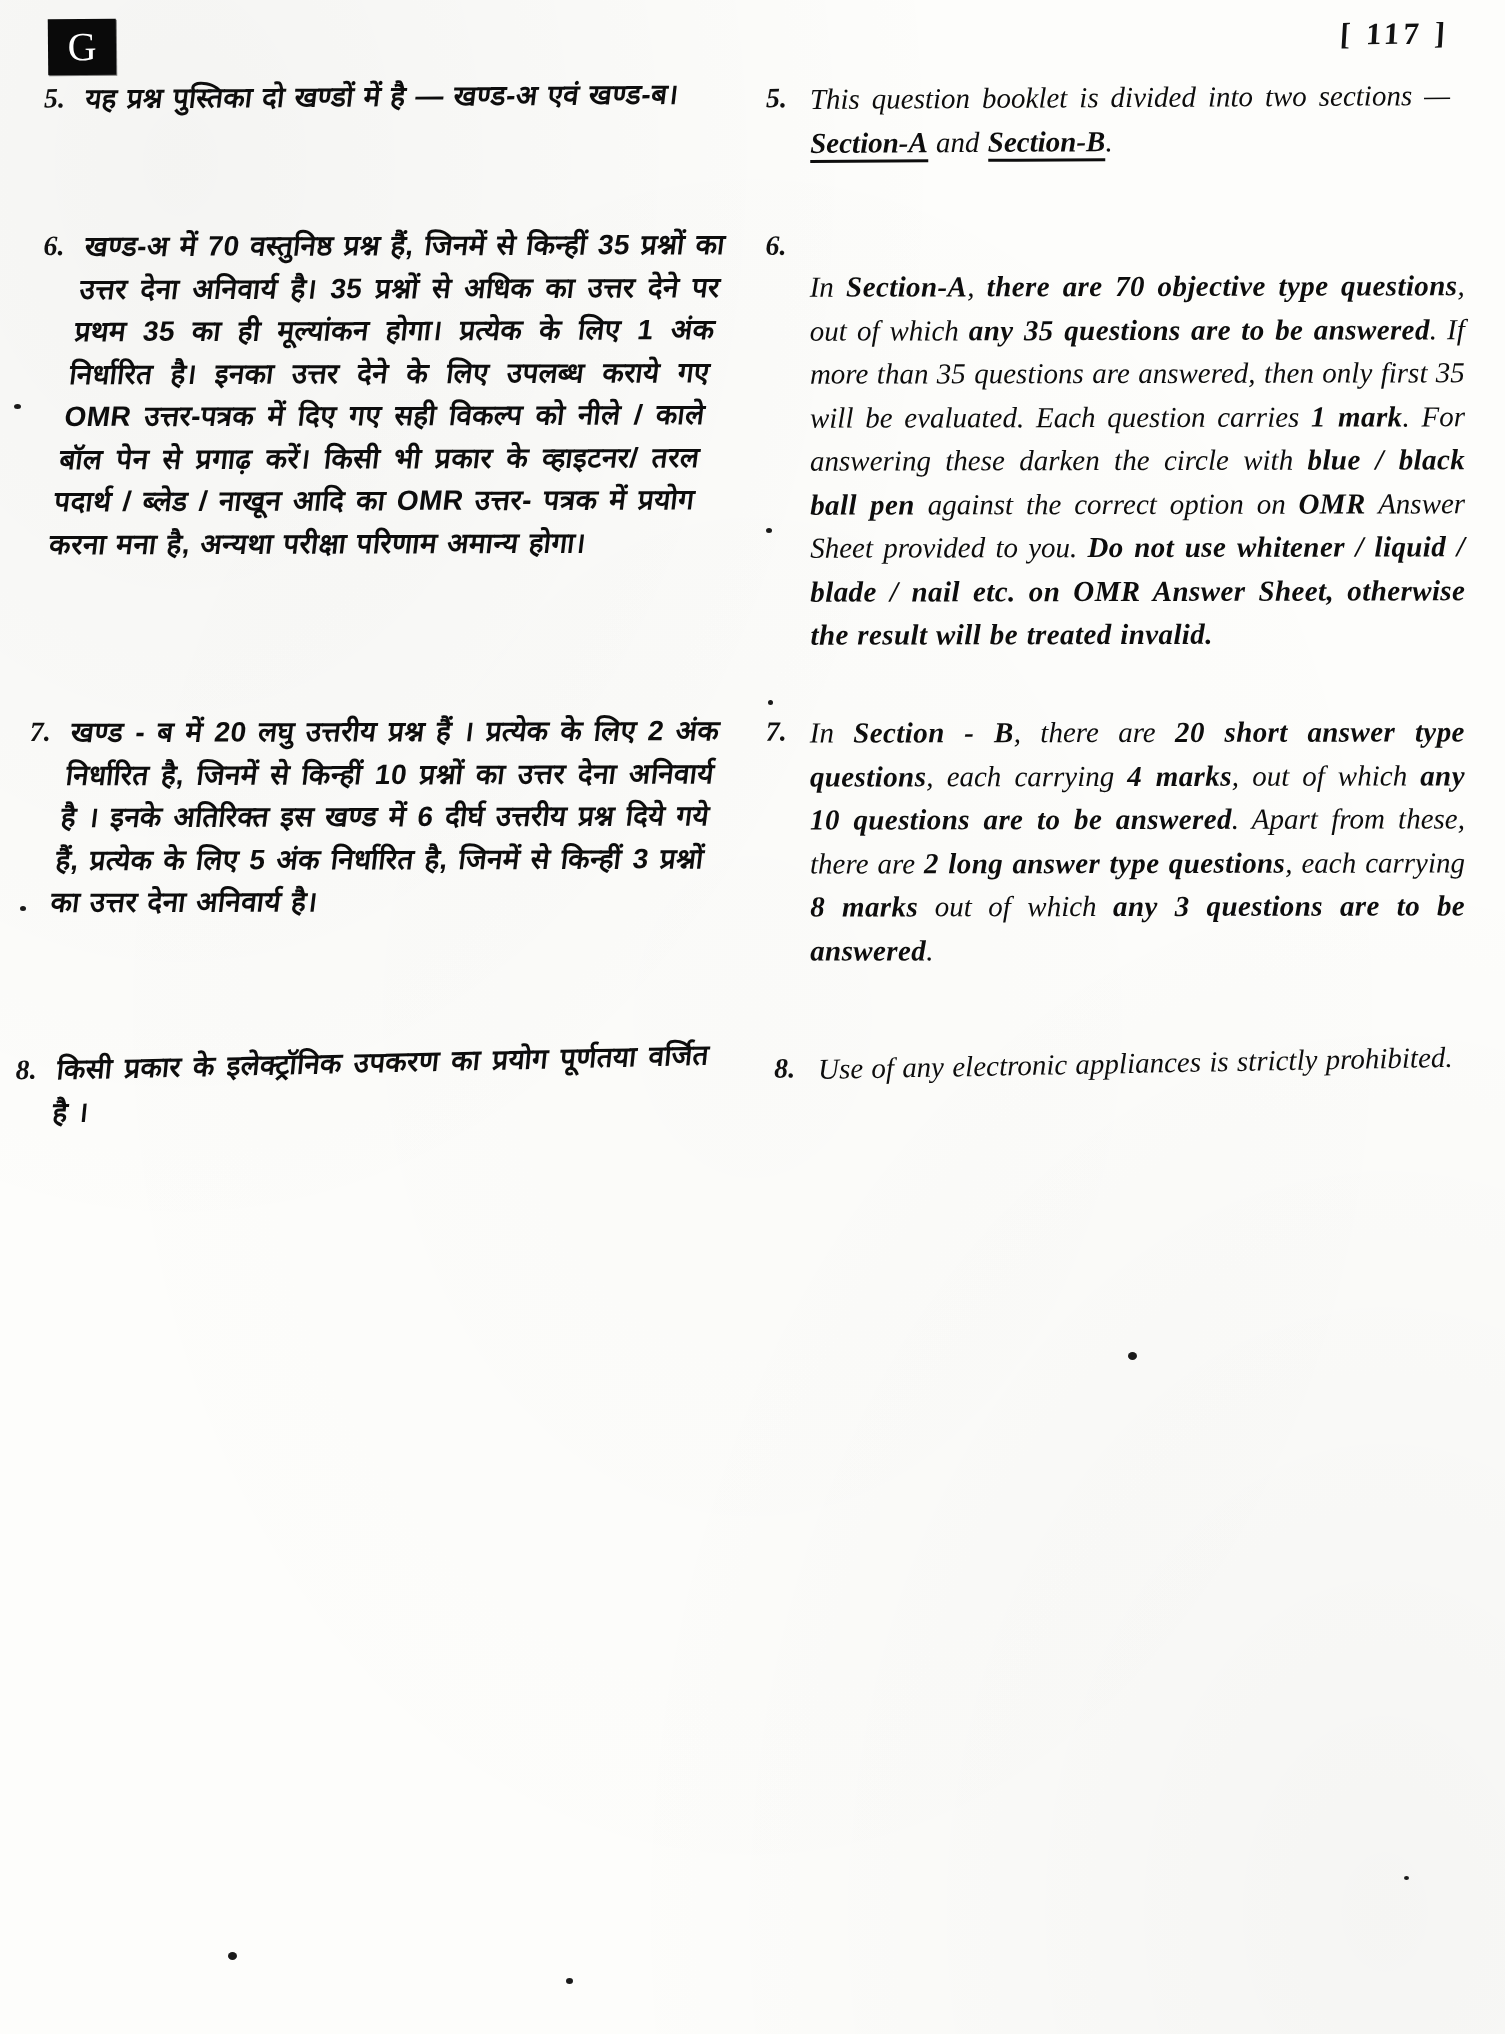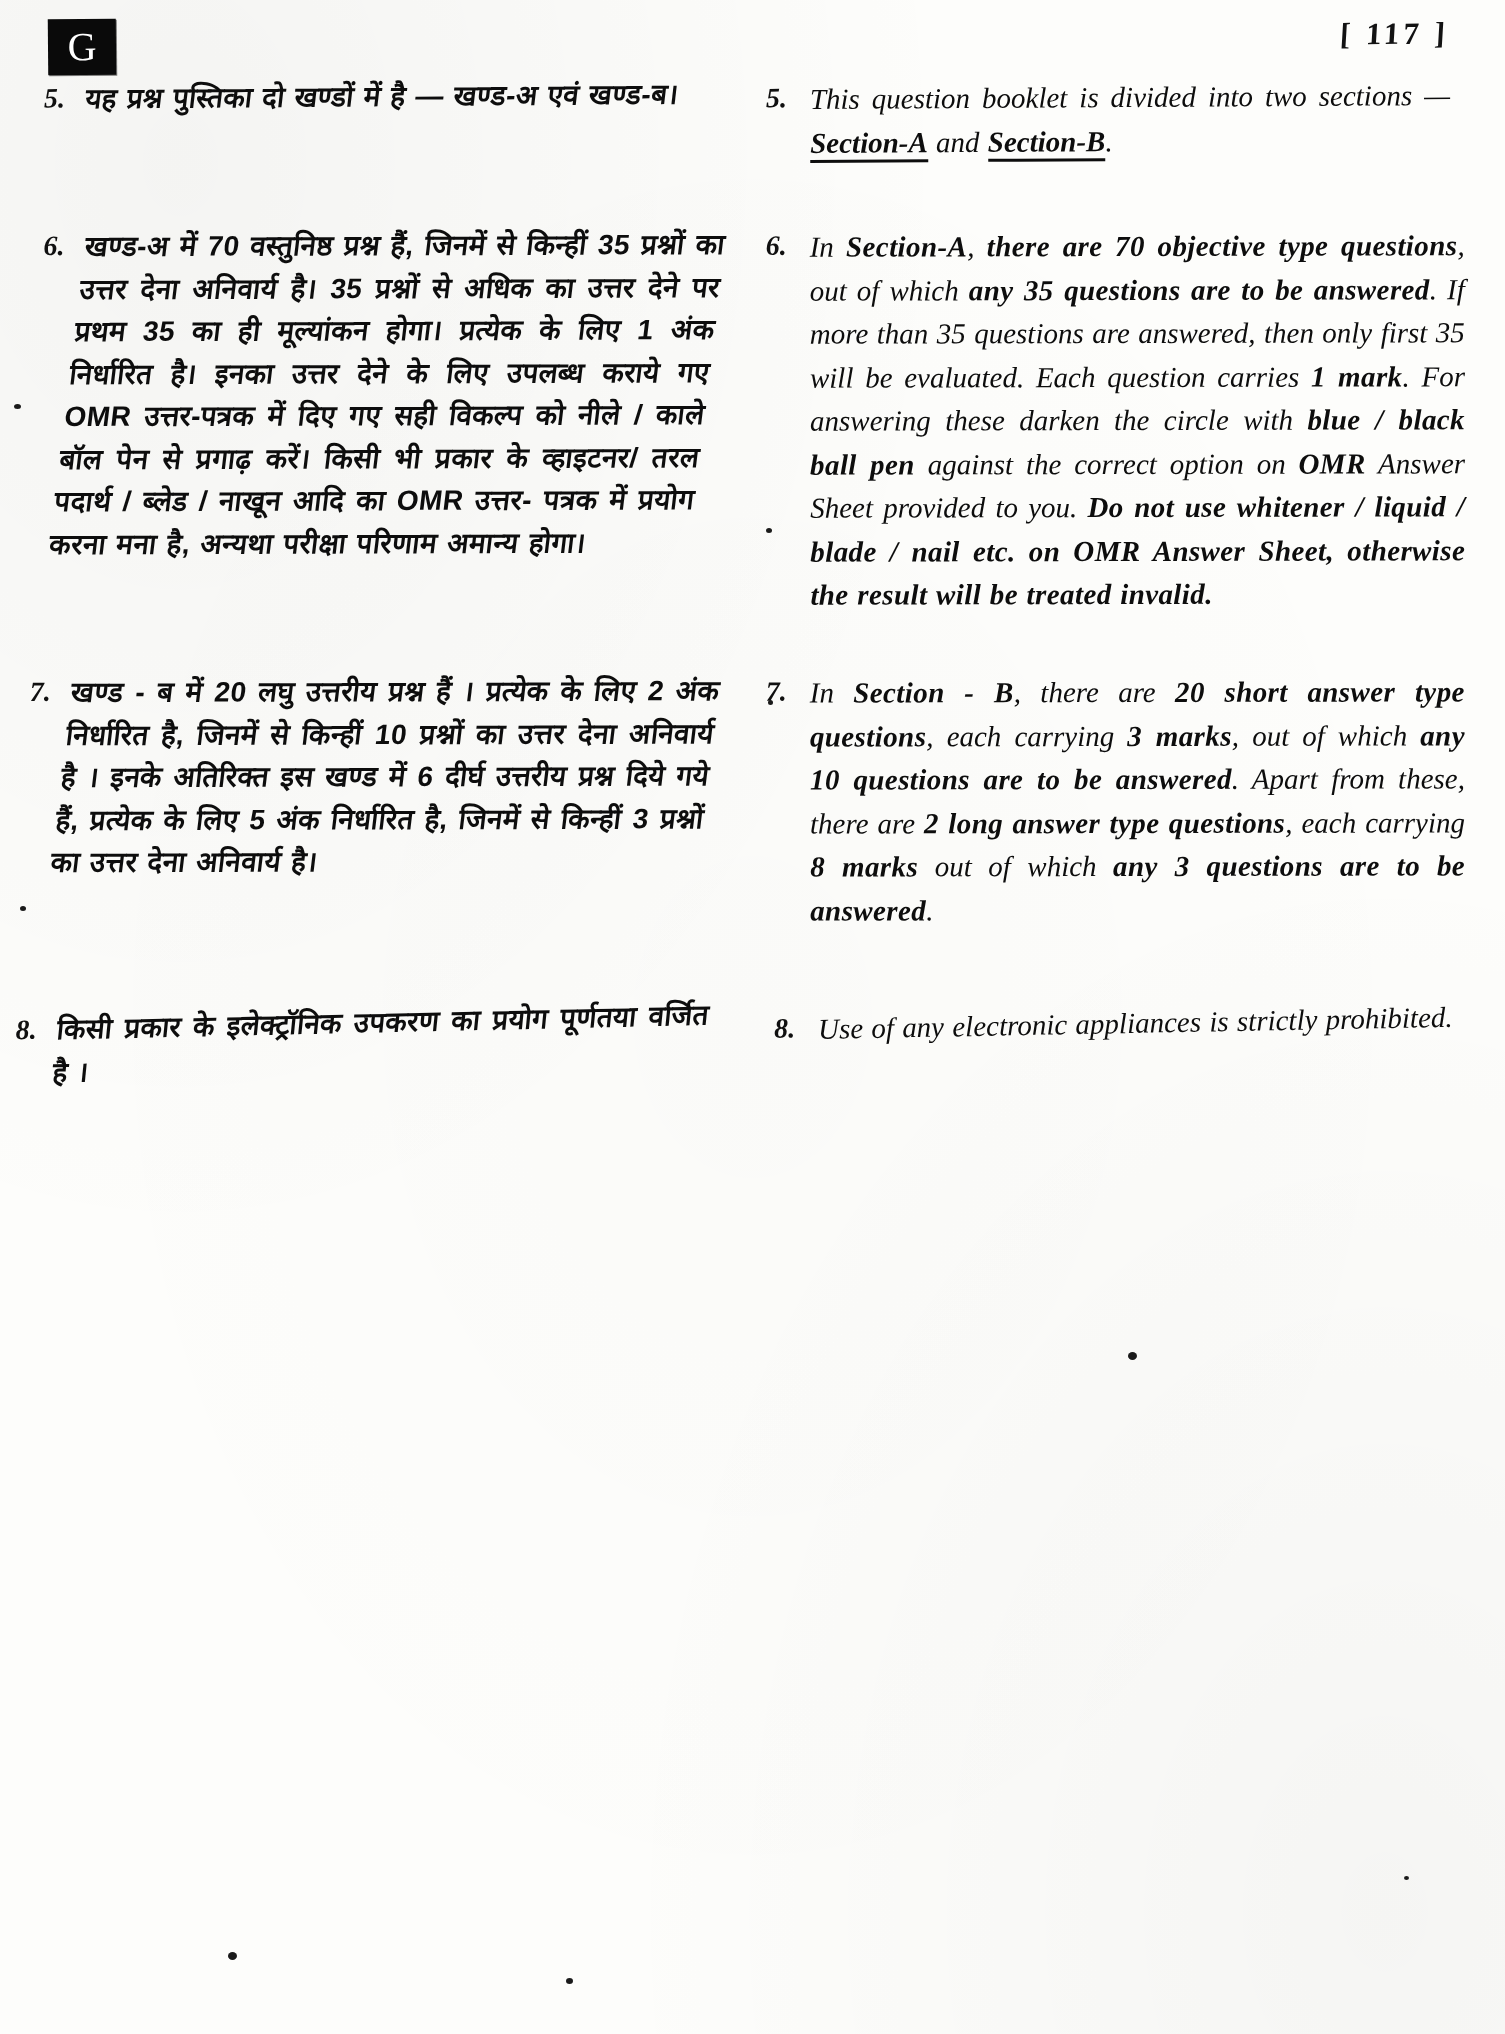--- a/index.html
+++ b/index.html
@@ -137,21 +137,21 @@
   }
 
   
   .row-5  { margin-top: 0px; }
   .row-6  { margin-top: 62px; }
   .row-7  { margin-top: 54px; }
   .row-8  { margin-top: 70px; }
 
   .row-5 .body-hi, .row-5 .body-en { max-width: 640px; }
   .row-6 .body-hi { max-width: 640px; }
-  .row-6 .body-en { max-width: 672px; }
+  .row-6 .body-en { max-width: 672px; margin-top: 40px; }
   .row-7 .body-hi { max-width: 648px; }
   .row-7 .body-en { max-width: 672px; }
   .row-8 .body-hi { max-width: 652px; }
   .row-8 .body-en { max-width: 660px; }
 
   
   .row-8 .col-hi { padding-left: 16px; }
   .row-8 .col-en { padding-left: 22px; }
   .row-7 .col-hi { padding-left: 30px; }
 
@@ -205,21 +205,21 @@
       </div>
     </div>
 
     <div class="inst-row row-7">
       <div class="col col-hi">
         <div class="num">7.</div>
         <div class="body-hi"><b>खण्ड - ब</b> में <b>20</b> लघु उत्तरीय प्रश्न हैं । प्रत्येक के लिए <b>2</b> अंक निर्धारित है, जिनमें से <b>किन्हीं 10 प्रश्नों का उत्तर देना अनिवार्य है</b> । इनके अतिरिक्त इस खण्ड में <b>6</b> दीर्घ उत्तरीय प्रश्न दिये गये हैं, प्रत्येक के लिए <b>5</b> अंक निर्धारित है, जिनमें से <b>किन्हीं 3 प्रश्नों का उत्तर देना अनिवार्य है।</b></div>
       </div>
       <div class="col col-en">
         <div class="num">7.</div>
-        <div class="body-en">In <b>Section - B</b>, there are <b>20 short answer type questions</b>, each carrying <b>3 marks</b>, out of which <b>any 10 questions are to be answered</b>. Apart from these, there are <b>2 long answer type questions</b>, each carrying <b>8 marks</b> out of which <b>any 3 questions are to be answered</b>.</div>
+        <div class="body-en">In <b>Section - B</b>, there are <b>20 short answer type questions</b>, each carrying <b>4 marks</b>, out of which <b>any 10 questions are to be answered</b>. Apart from these, there are <b>2 long answer type questions</b>, each carrying <b>8 marks</b> out of which <b>any 3 questions are to be answered</b>.</div>
       </div>
     </div>
 
     <div class="inst-row row-8">
       <div class="col col-hi">
         <div class="num">8.</div>
         <div class="body-hi">किसी प्रकार के इलेक्ट्रॉनिक उपकरण का प्रयोग पूर्णतया वर्जित है ।</div>
       </div>
       <div class="col col-en">
         <div class="num">8.</div>

